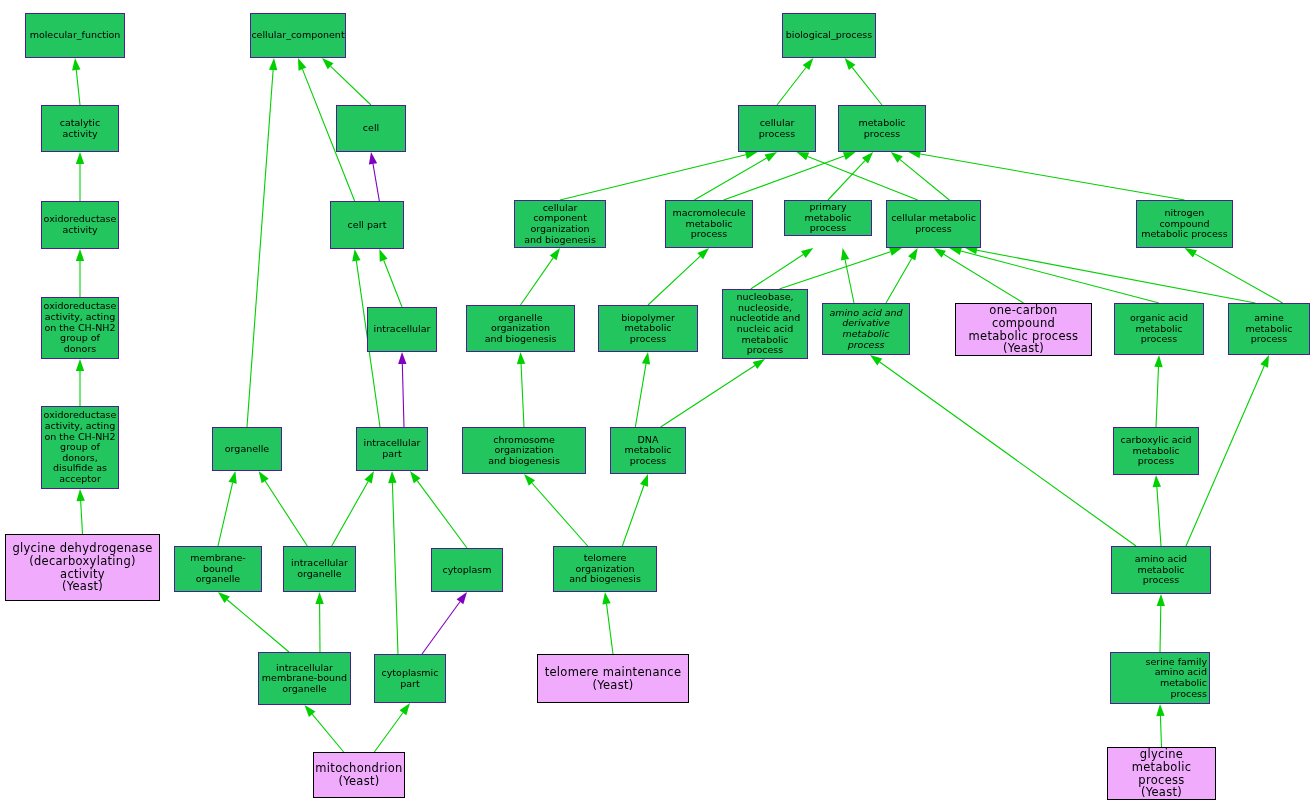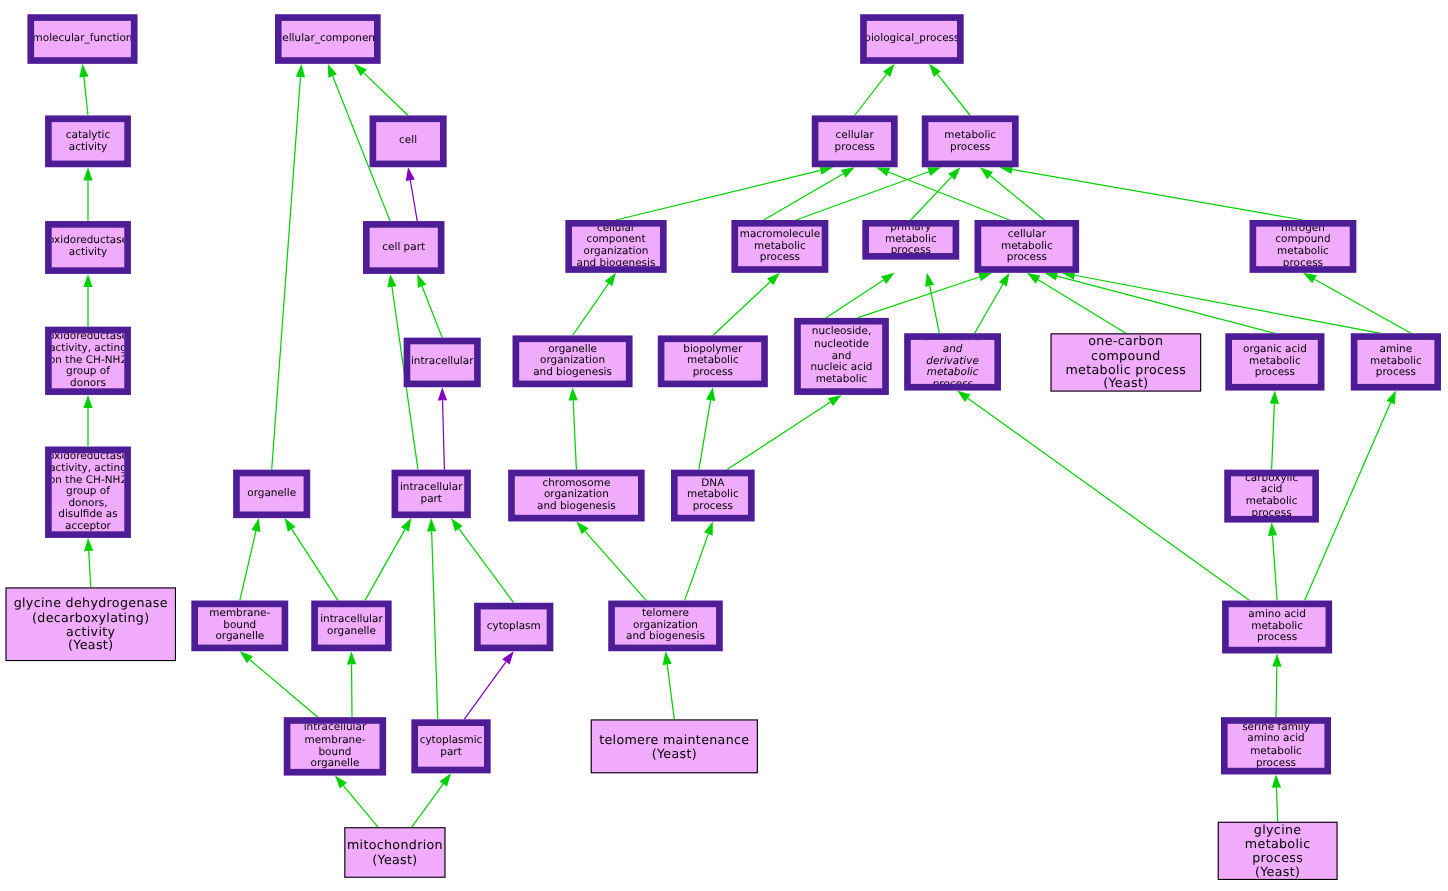--- a/index.html
+++ b/index.html
@@ -20,22 +20,22 @@
     position: absolute;
     left: 0;
     top: 0;
     width: 1316px;
     height: 810px;
     pointer-events: none;
   }
   .node {
     position: absolute;
     box-sizing: border-box;
-    border: 6px solid #4c1d95;
-    background: #f0abfc;
+    border: 1px solid #4c1d95;
+    background: #22c55e;
     display: flex;
     align-items: center;
     justify-content: center;
     text-align: center;
     line-height: 1.12;
     color: #000000;
     overflow: hidden;
     z-index: 5;
   }
   .node.term {
@@ -423,21 +423,21 @@
 and biogenesis</span>
     </div>
     <div class="node term" style="left: 1111px; top: 546px; width: 100px; height: 48px;">
       <span class="lbl">amino acid metabolic
 process</span>
     </div>
     <div class="node gene" style="left: 537px; top: 654px; width: 152px; height: 49px;">
       <span class="lbl">telomere maintenance
 (Yeast)</span>
     </div>
-    <div class="node term" style="left: 1110px; top: 652px; width: 100px; height: 52px;">
+    <div class="node term" style="left: 1110px; top: 652px; width: 100px; height: 52px; text-align: right;">
       <span class="lbl">serine family
 amino acid metabolic
 process</span>
     </div>
     <div class="node gene" style="left: 1107px; top: 747px; width: 109px; height: 53px;">
       <span class="lbl">glycine metabolic
 process
 (Yeast)</span>
     </div>
   </div>

